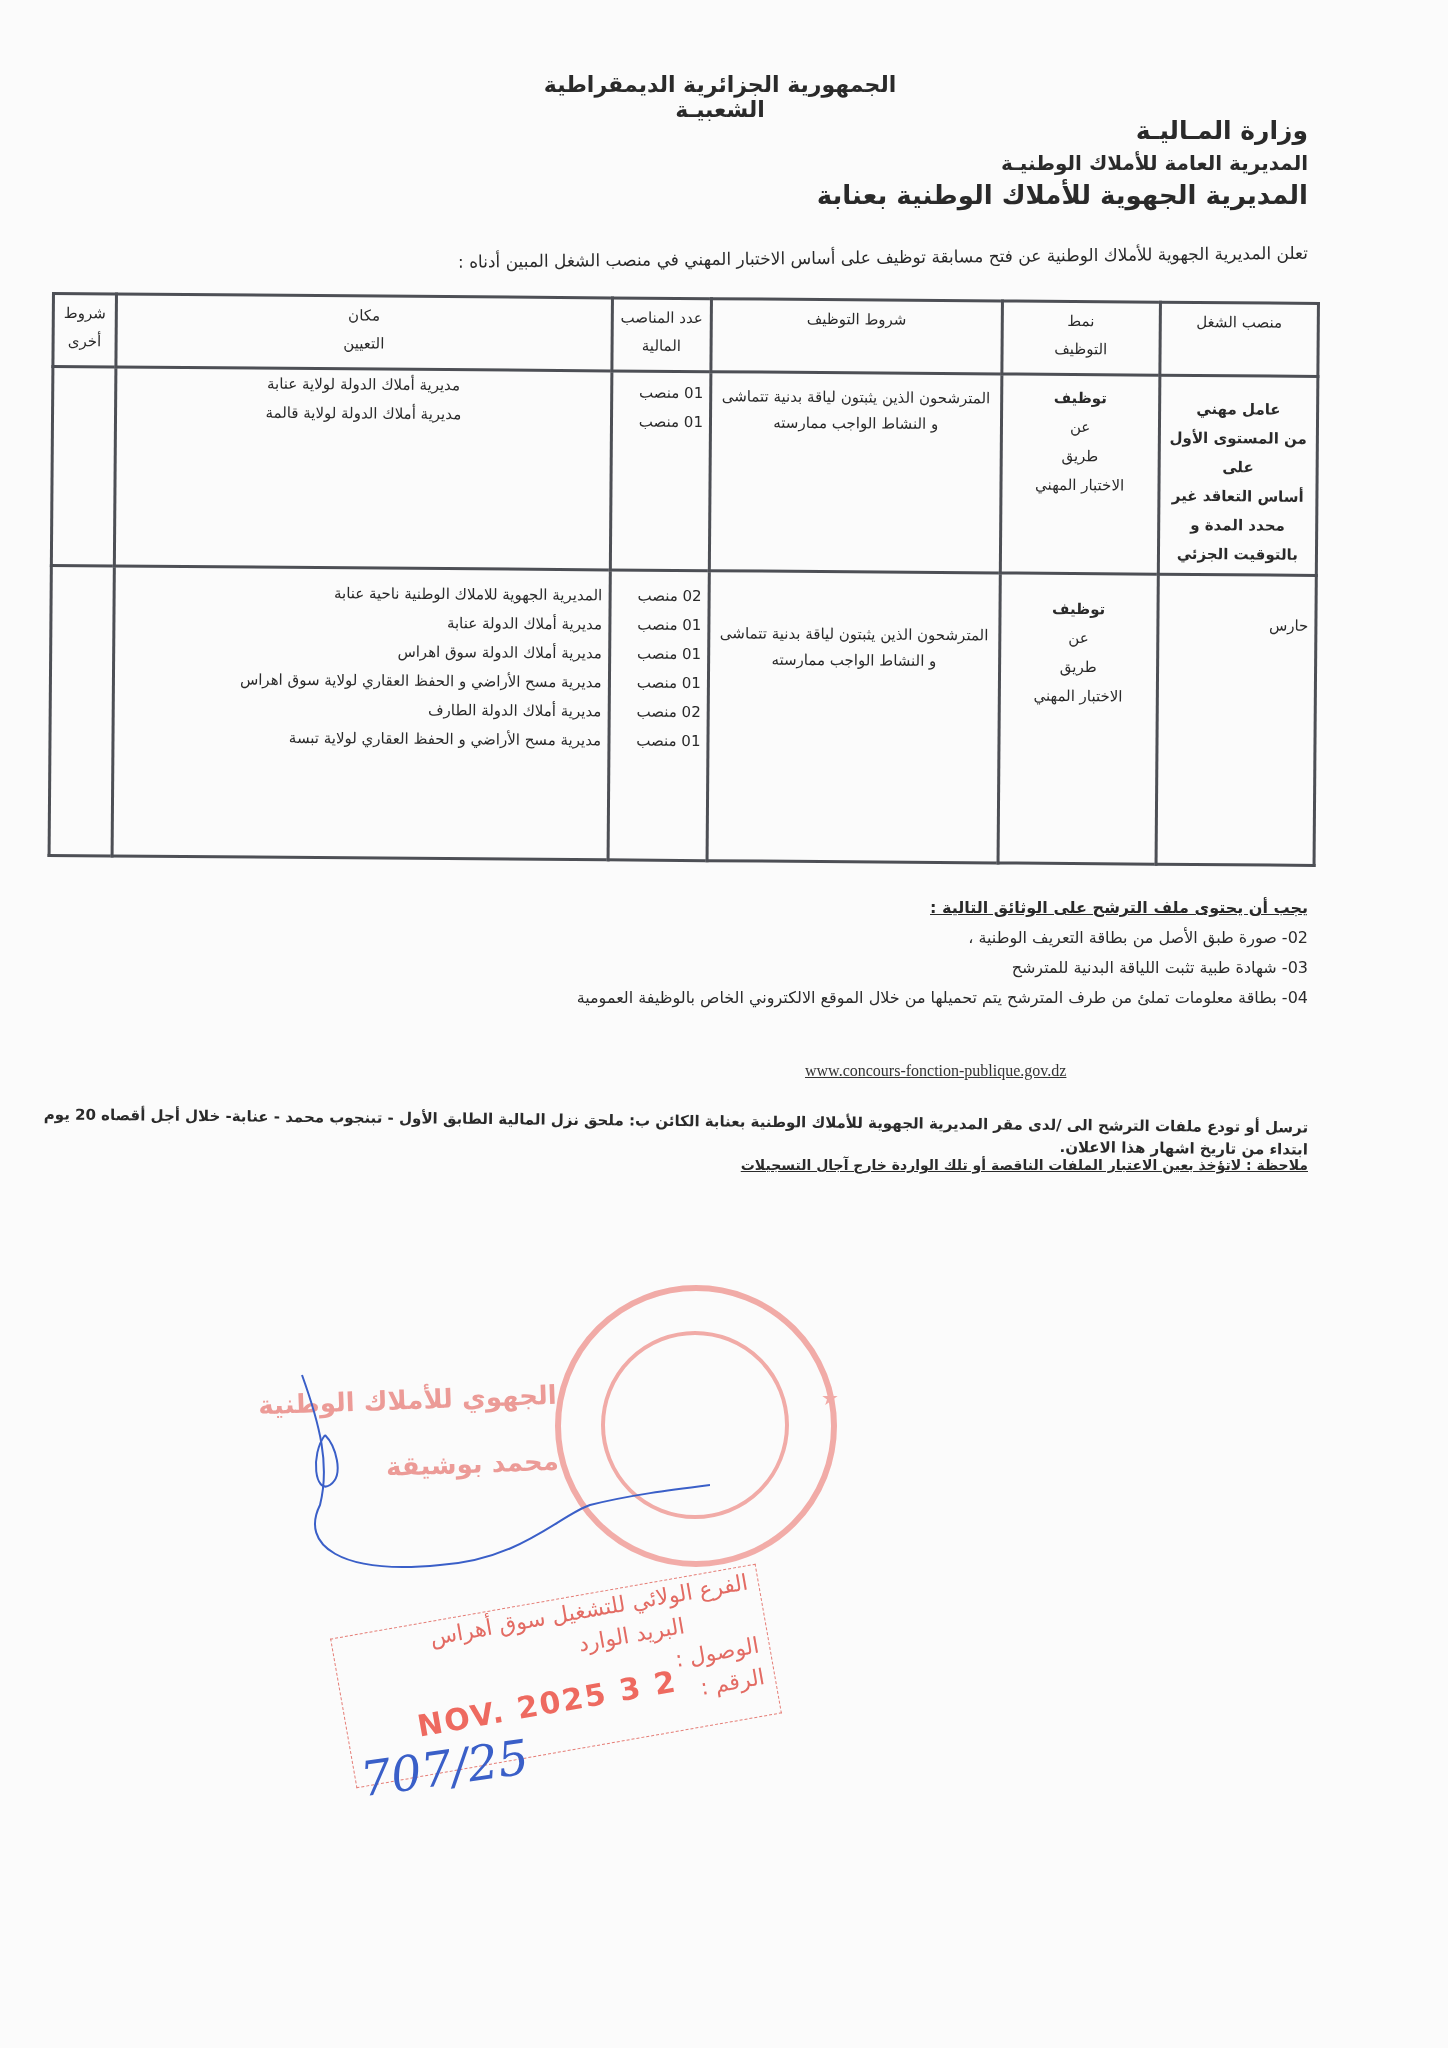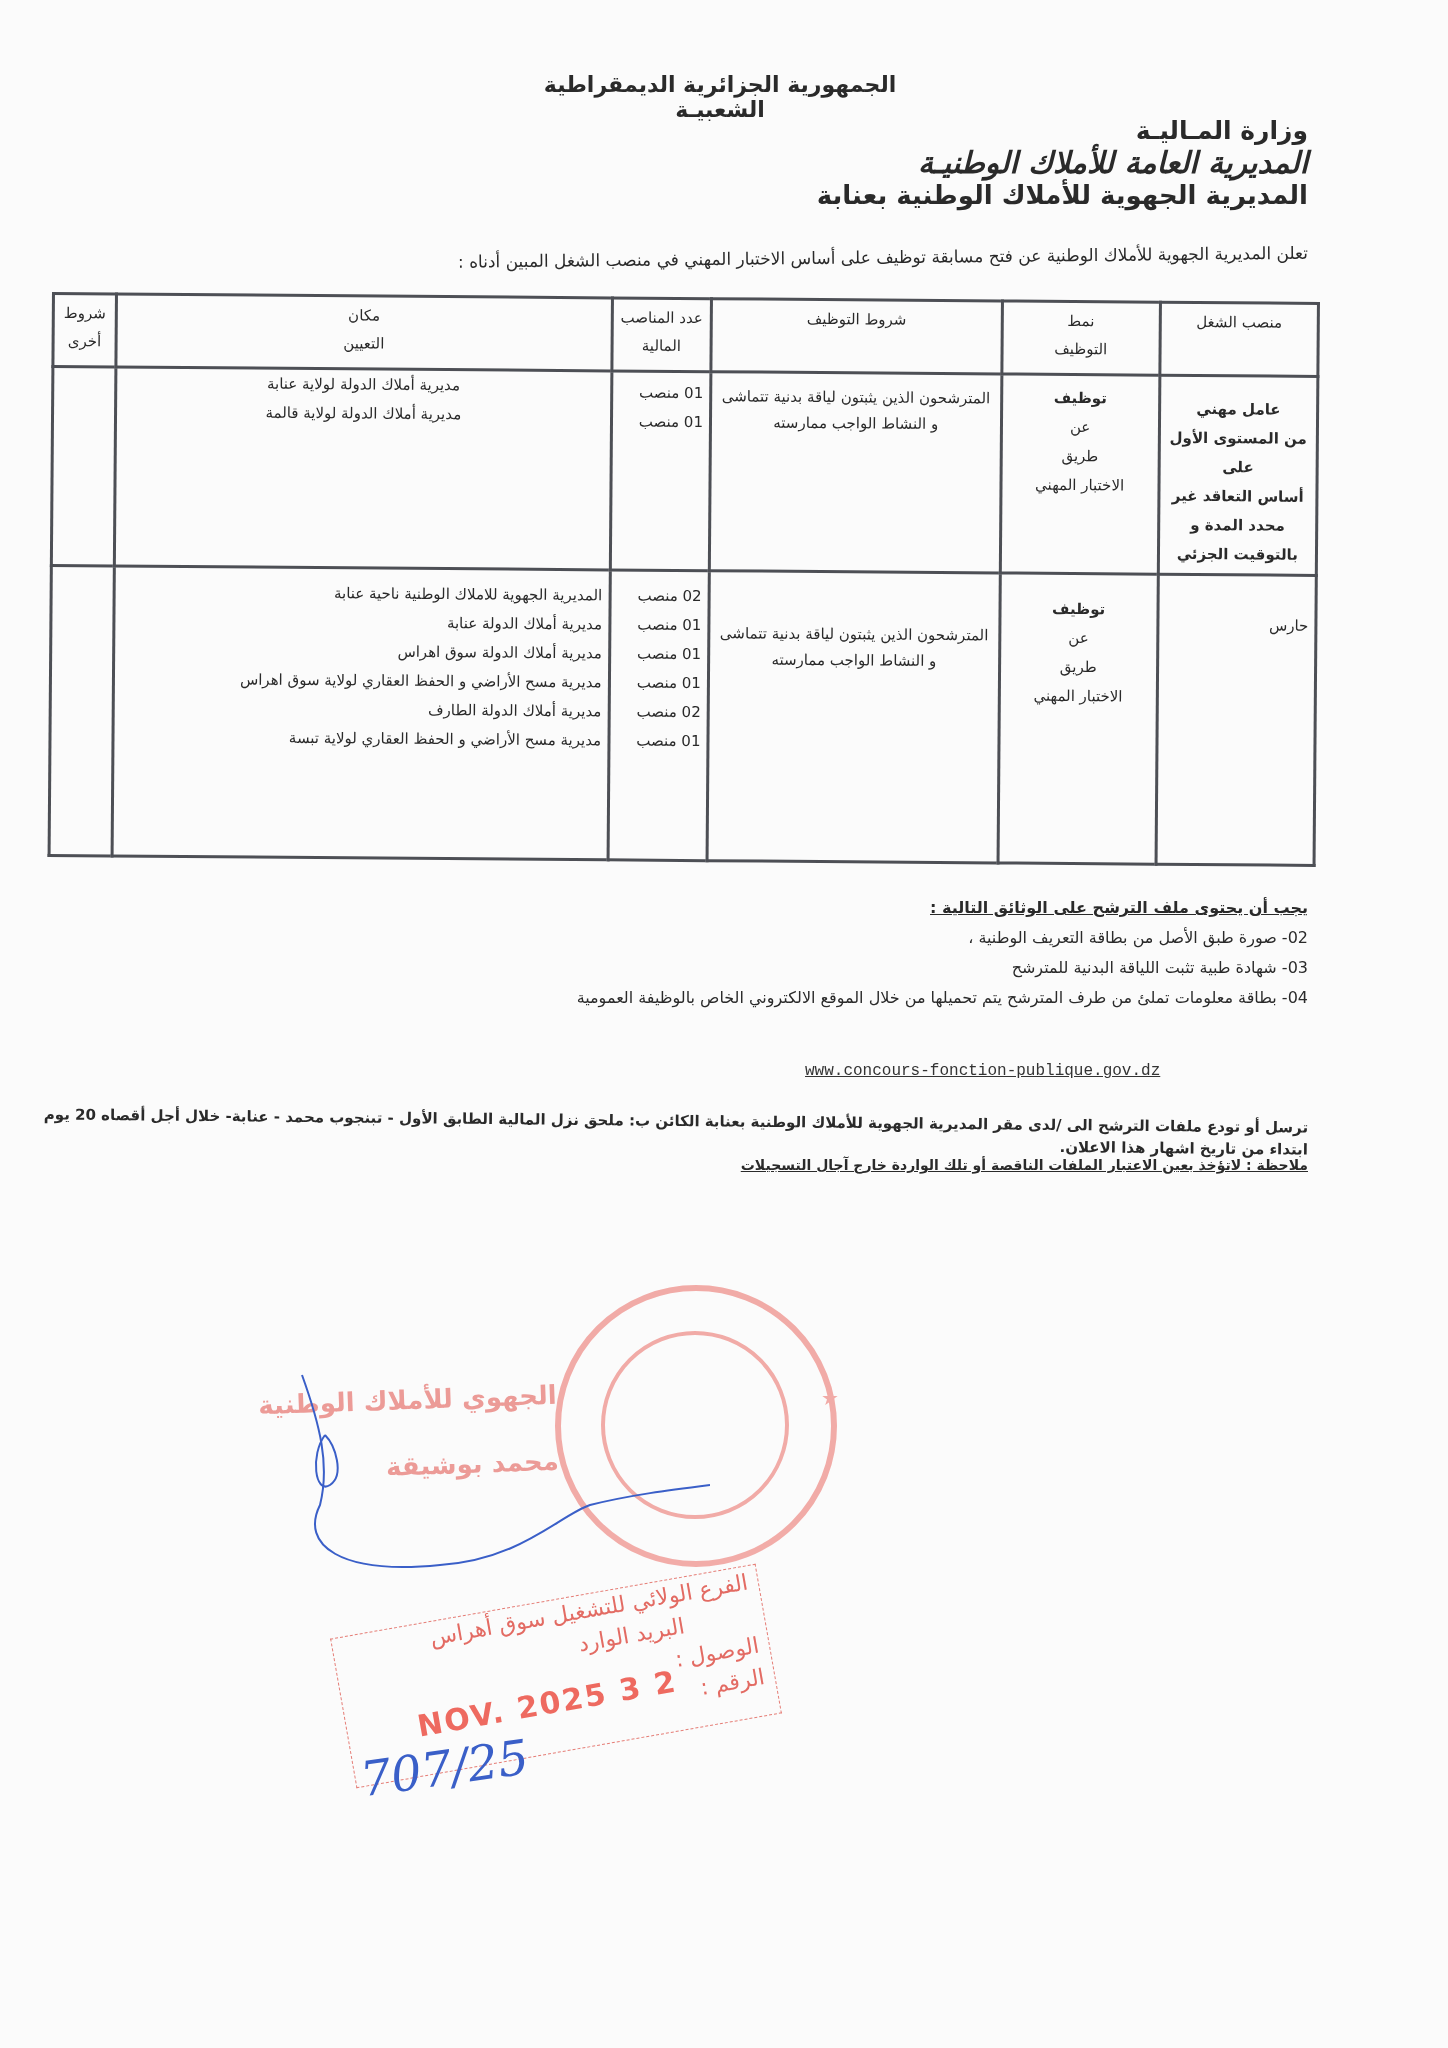--- a/index.html
+++ b/index.html
@@ -5,21 +5,21 @@
   html, body { margin: 0; padding: 0; }
   body {
     width: 1448px; height: 2048px; background: #fbfbfb; position: relative; overflow: hidden;
     font-family: "DejaVu Sans", sans-serif; color: #2a2a2a;
   }
   .abs { position: absolute; }
   .rtl { direction: rtl; text-align: right; }
   .hdr-top { left: 500px; top: 72px; width: 440px; text-align: center; font-weight: bold; font-size: 22px; }
   .hdr-block { right: 140px; top: 115px; line-height: 32px; font-weight: bold; }
   .hdr-block .l1 { font-size: 25px; }
-  .hdr-block .l2 { font-size: 30px; font-style: italic; }
+  .hdr-block .l2 { font-size: 20px; }
   .hdr-block .l3 { font-size: 26px; }
   .intro { right: 140px; top: 248px; width: 1000px; font-size: 17px; transform: rotate(-0.6deg); }
   table.main {
     position: absolute; left: 52px; top: 292px; width: 1268px; border-collapse: collapse;
     direction: rtl; transform: rotate(0.45deg); transform-origin: top left;
   }
   table.main th, table.main td {
     border: 3px solid #4d4f55; vertical-align: top; font-size: 15px; padding: 4px 6px;
   }
   table.main th { font-weight: normal; text-align: center; height: 62px; line-height: 28px; }
@@ -28,21 +28,21 @@
   .c-cond { width: 280px; }
   .c-count { width: 85px; border-radius: 16px; }
   .c-place { width: 490px; }
   .c-other { width: 48px; }
   .row1 td { height: 150px; }
   .row2 td { height: 235px; }
   .center { text-align: center; }
   .lines div { line-height: 29px; }
   .docs { right: 140px; top: 893px; width: 740px; font-size: 16px; line-height: 30px; }
   .docs .title { font-weight: bold; text-decoration: underline; }
-  .url { left: 805px; top: 1062px; font-size: 16px; text-decoration: underline; color: #333; font-family: Liberation Mono, monospace; }
+  .url { left: 805px; top: 1062px; font-size: 16px; text-decoration: underline; color: #333; font-family: Liberation Serif, serif; }
   .send { left: 43px; top: 1110px; width: 1265px; font-size: 14px; line-height: 22px; }
   .send .s1 { font-weight: bold; font-size: 15px; transform: rotate(0.6deg); }
   .send .s2 { font-weight: bold; text-decoration: underline; }
   .stamp-rect { left: 258px; top: 1385px; width: 300px; height: 110px; color: #e77b76; font-size: 26px; font-weight: bold; opacity: 0.75; transform: rotate(-2deg); }
   .stamp-round { left: 555px; top: 1285px; width: 270px; height: 270px; border-radius: 50%; border: 6px solid #ee8a84; opacity: 0.7; }
   .stamp-round .inner { position: absolute; left: 40px; top: 40px; width: 180px; height: 180px; border-radius: 50%; border: 4px solid #ee8a84; }
   .stamp-round .star { position: absolute; right: -8px; top: 95px; color: #ee8a84; font-size: 20px; }
   .recv { left: 340px; top: 1600px; width: 430px; height: 150px; border: 1px dashed #e57e77; transform: rotate(-10deg); color: #e36b63; font-size: 22px; line-height: 32px; }
   .recv .date { position: absolute; left: 70px; top: 85px; font-size: 30px; font-weight: bold; letter-spacing: 2px; color: #ee6a60; }
   .hand-num { left: 360px; top: 1740px; font-size: 48px; color: #3a5fc8; font-style: italic; transform: rotate(-8deg); font-family: "DejaVu Serif", serif; }

